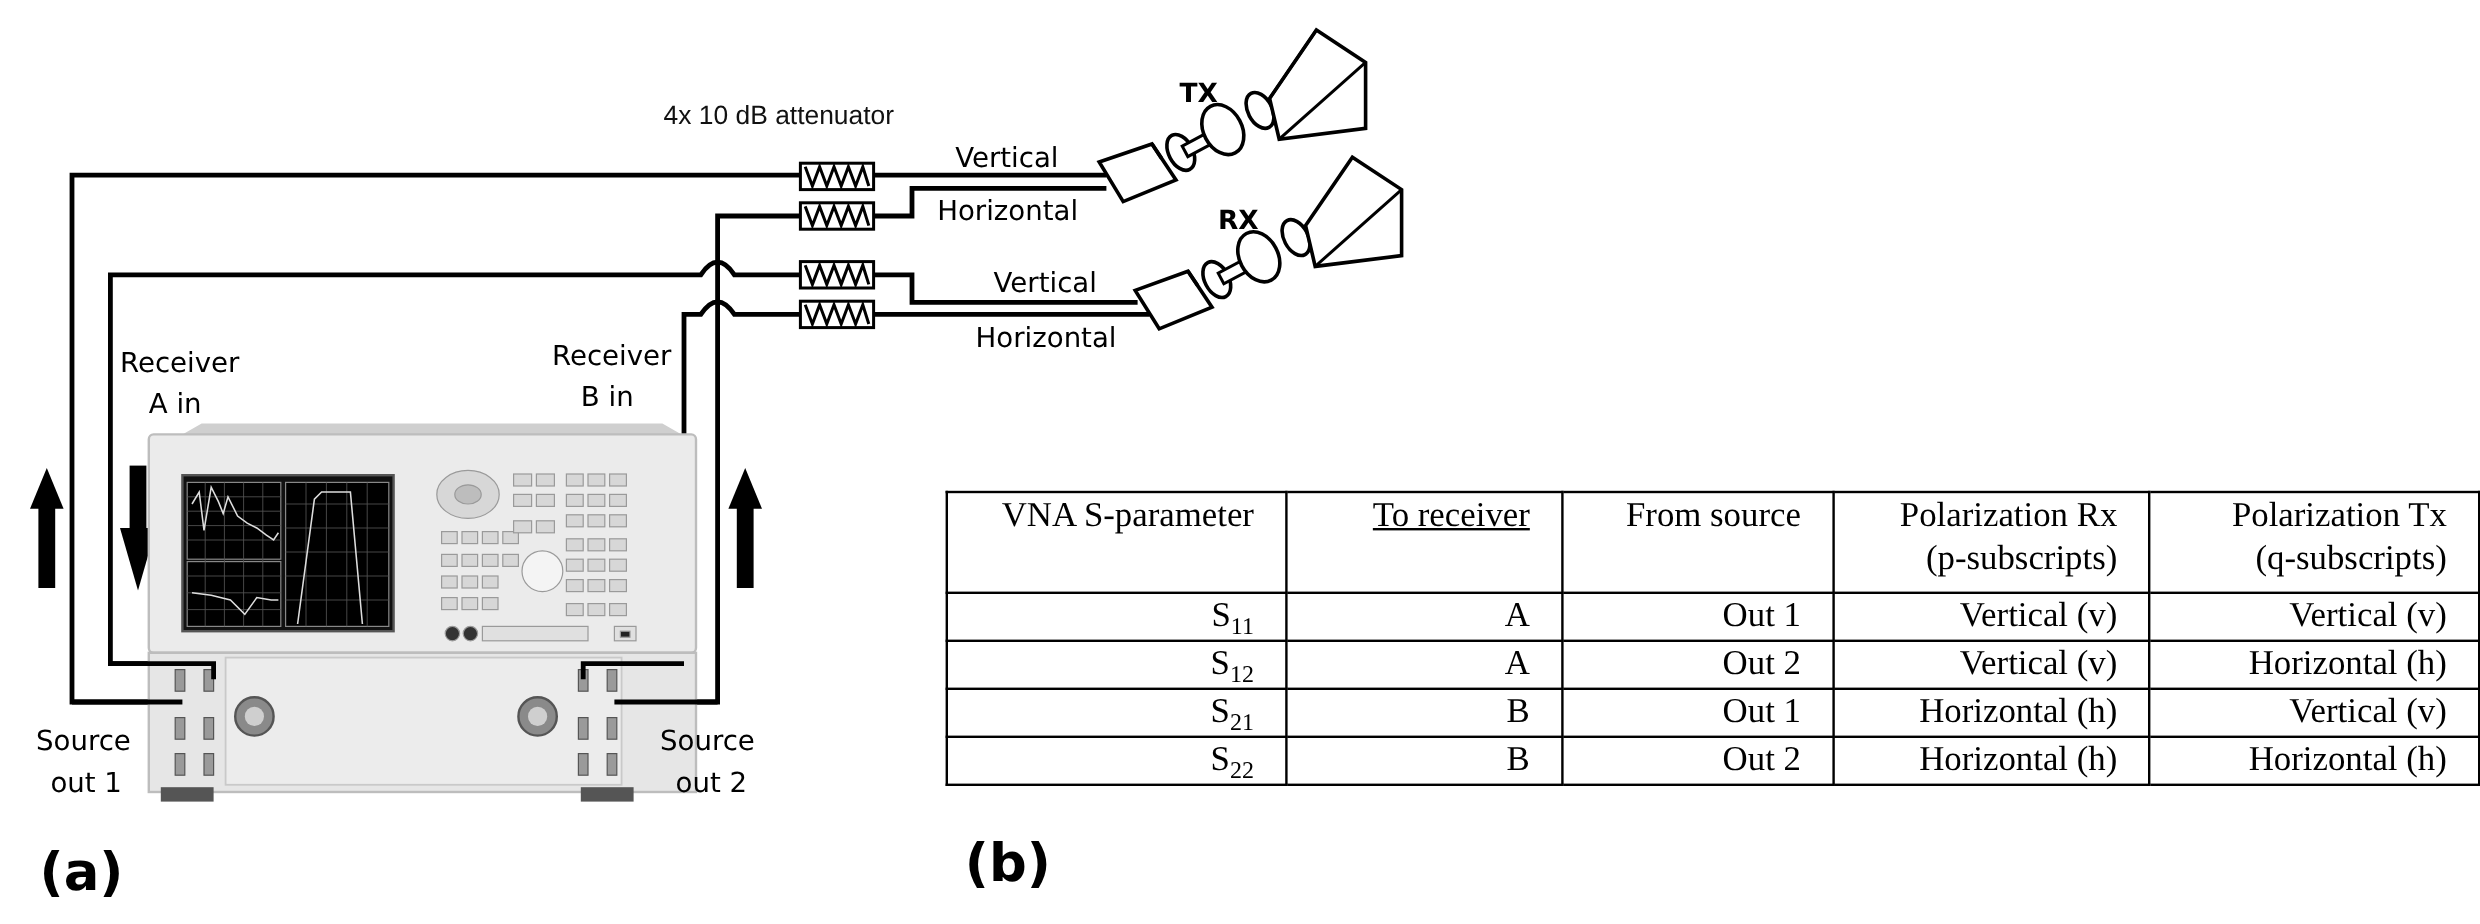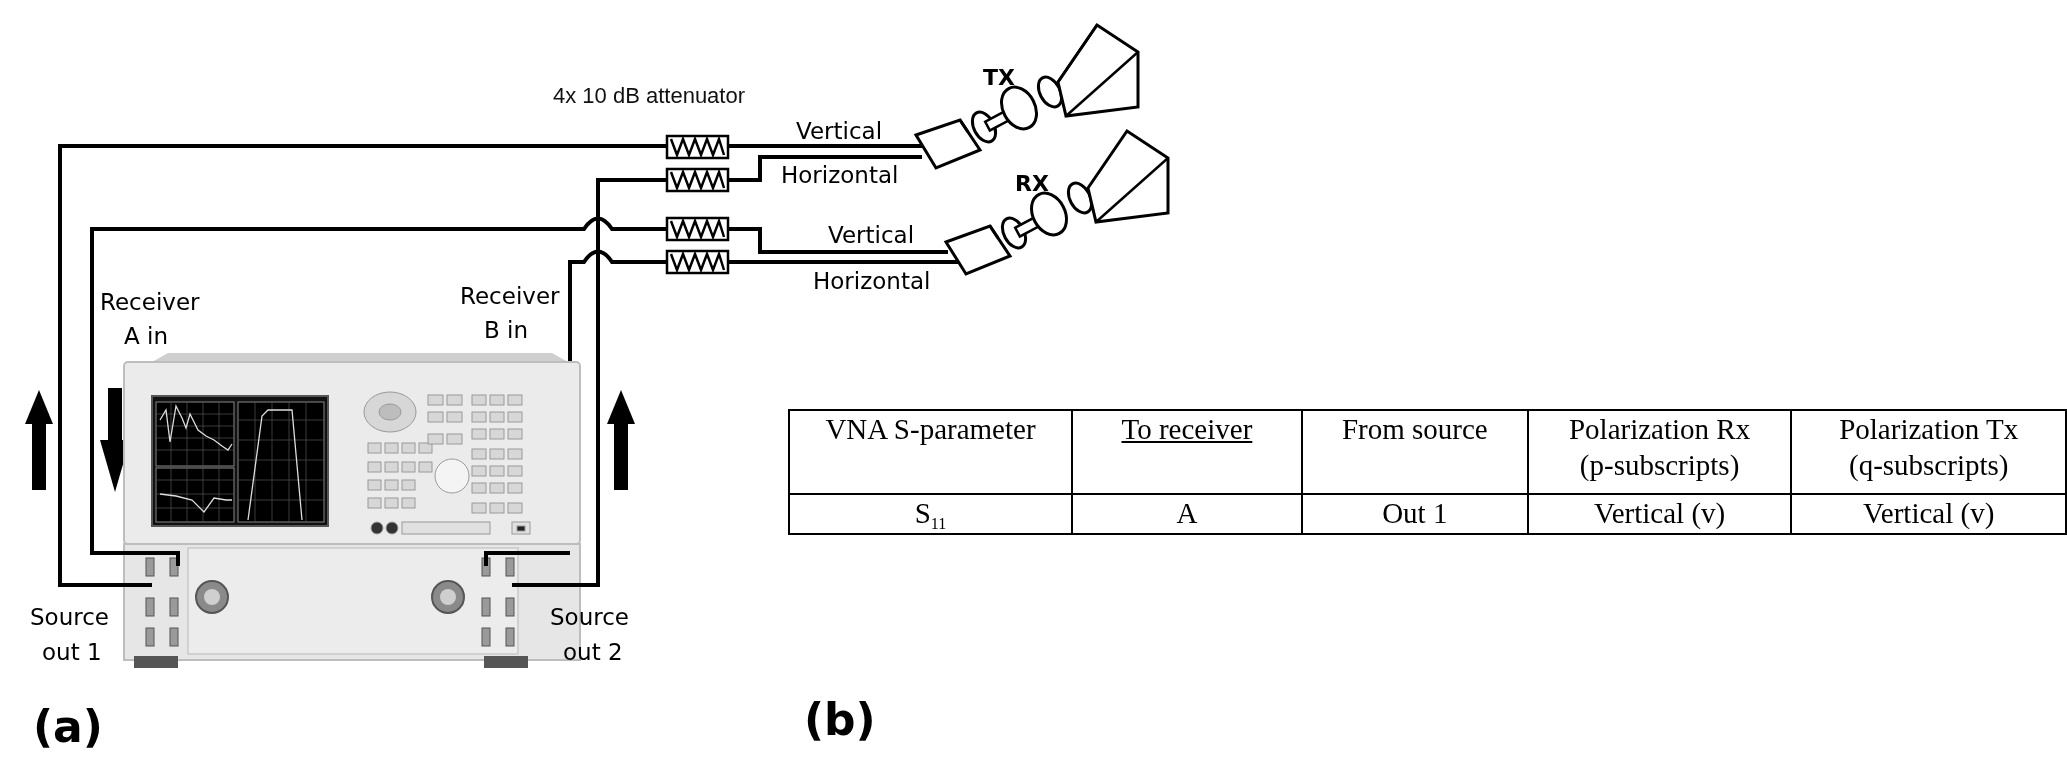--- a/index.html
+++ b/index.html
@@ -6,29 +6,29 @@
   body { width:2067px; height:770px; position:relative; overflow:hidden; font-family:"Liberation Sans", sans-serif; color:#000; }
   #diagram { position:absolute; left:0; top:0; width:2067px; height:770px; }
   .lbl { font-family:"DejaVu Sans", sans-serif; fill:#000; }
   .lbl-cal { font-family:"DejaVu Sans", sans-serif; font-size:23px; fill:#000; }
   .lbl-arial { font-family:"Liberation Sans", sans-serif; font-size:22px; fill:#111; }
   .panel-tag { font-family:"DejaVu Sans", sans-serif; font-weight:bold; font-size:44px; fill:#000; }
   .wire { stroke:#000; stroke-width:4; fill:none; }
   .thin { stroke:#000; stroke-width:2.5; fill:none; }
 
   #sparam-table { position:absolute; left:788px; top:409px; border-collapse:collapse; font-family:"Liberation Serif", serif; font-size:29px; color:#000; }
-  #sparam-table td, #sparam-table th { border:2px solid #000; padding:0 26px; text-align:center; font-weight:normal; vertical-align:top; line-height:36px; }
+  #sparam-table td, #sparam-table th { border:2px solid #000; padding:0 26px; text-align:right; font-weight:normal; vertical-align:top; line-height:36px; }
   #sparam-table th { height:82px; }
   #sparam-table td { height:38px; }
   #sparam-table .c0 { width:262px; }
   #sparam-table .c1 { width:200px;text-decoration:underline; }
   #sparam-table .c2 { width:200px;border-radius:24px; }
   #sparam-table .c3 { width:230px; }
   #sparam-table .c4 { width:244px;margin-top:28px; }
-  sub { font-size:16px; vertical-align:-6px; line-height:0; }
+  sub { font-size:20px; vertical-align:-6px; line-height:0; }
 
   .panel-label-b { position:absolute; left:804px; top:694px; font-family:"DejaVu Sans", sans-serif; font-weight:bold; font-size:44px; }
 </style>
 </head>
 <body>
 
 <svg id="diagram" width="2067" height="770" viewBox="0 0 2067 770" xmlns="http://www.w3.org/2000/svg">
 
   <path class="wire" d="M 168 585 L 60 585 L 60 146 L 667 146"></path>
   <path class="wire" d="M 728 146 L 922 146"></path>
@@ -249,16 +249,37 @@
     </tr>
   </thead>
   <tbody>
     <tr>
       <td><span>S</span><sub>11</sub></td>
       <td>A</td>
       <td>Out 1</td>
       <td>Vertical (v)</td>
       <td>Vertical (v)</td>
     </tr>
+    <tr>
+      <td><span>S</span><sub>12</sub></td>
+      <td>A</td>
+      <td>Out 2</td>
+      <td>Vertical (v)</td>
+      <td>Horizontal (h)</td>
+    </tr>
+    <tr>
+      <td><span>S</span><sub>21</sub></td>
+      <td>B</td>
+      <td>Out 1</td>
+      <td>Horizontal (h)</td>
+      <td>Vertical (v)</td>
+    </tr>
+    <tr>
+      <td><span>S</span><sub>22</sub></td>
+      <td>B</td>
+      <td>Out 2</td>
+      <td>Horizontal (h)</td>
+      <td>Horizontal (h)</td>
+    </tr>
   </tbody>
 </table>
 
 <div class="panel-label-b">(b)</div>
 
 </body></html>

